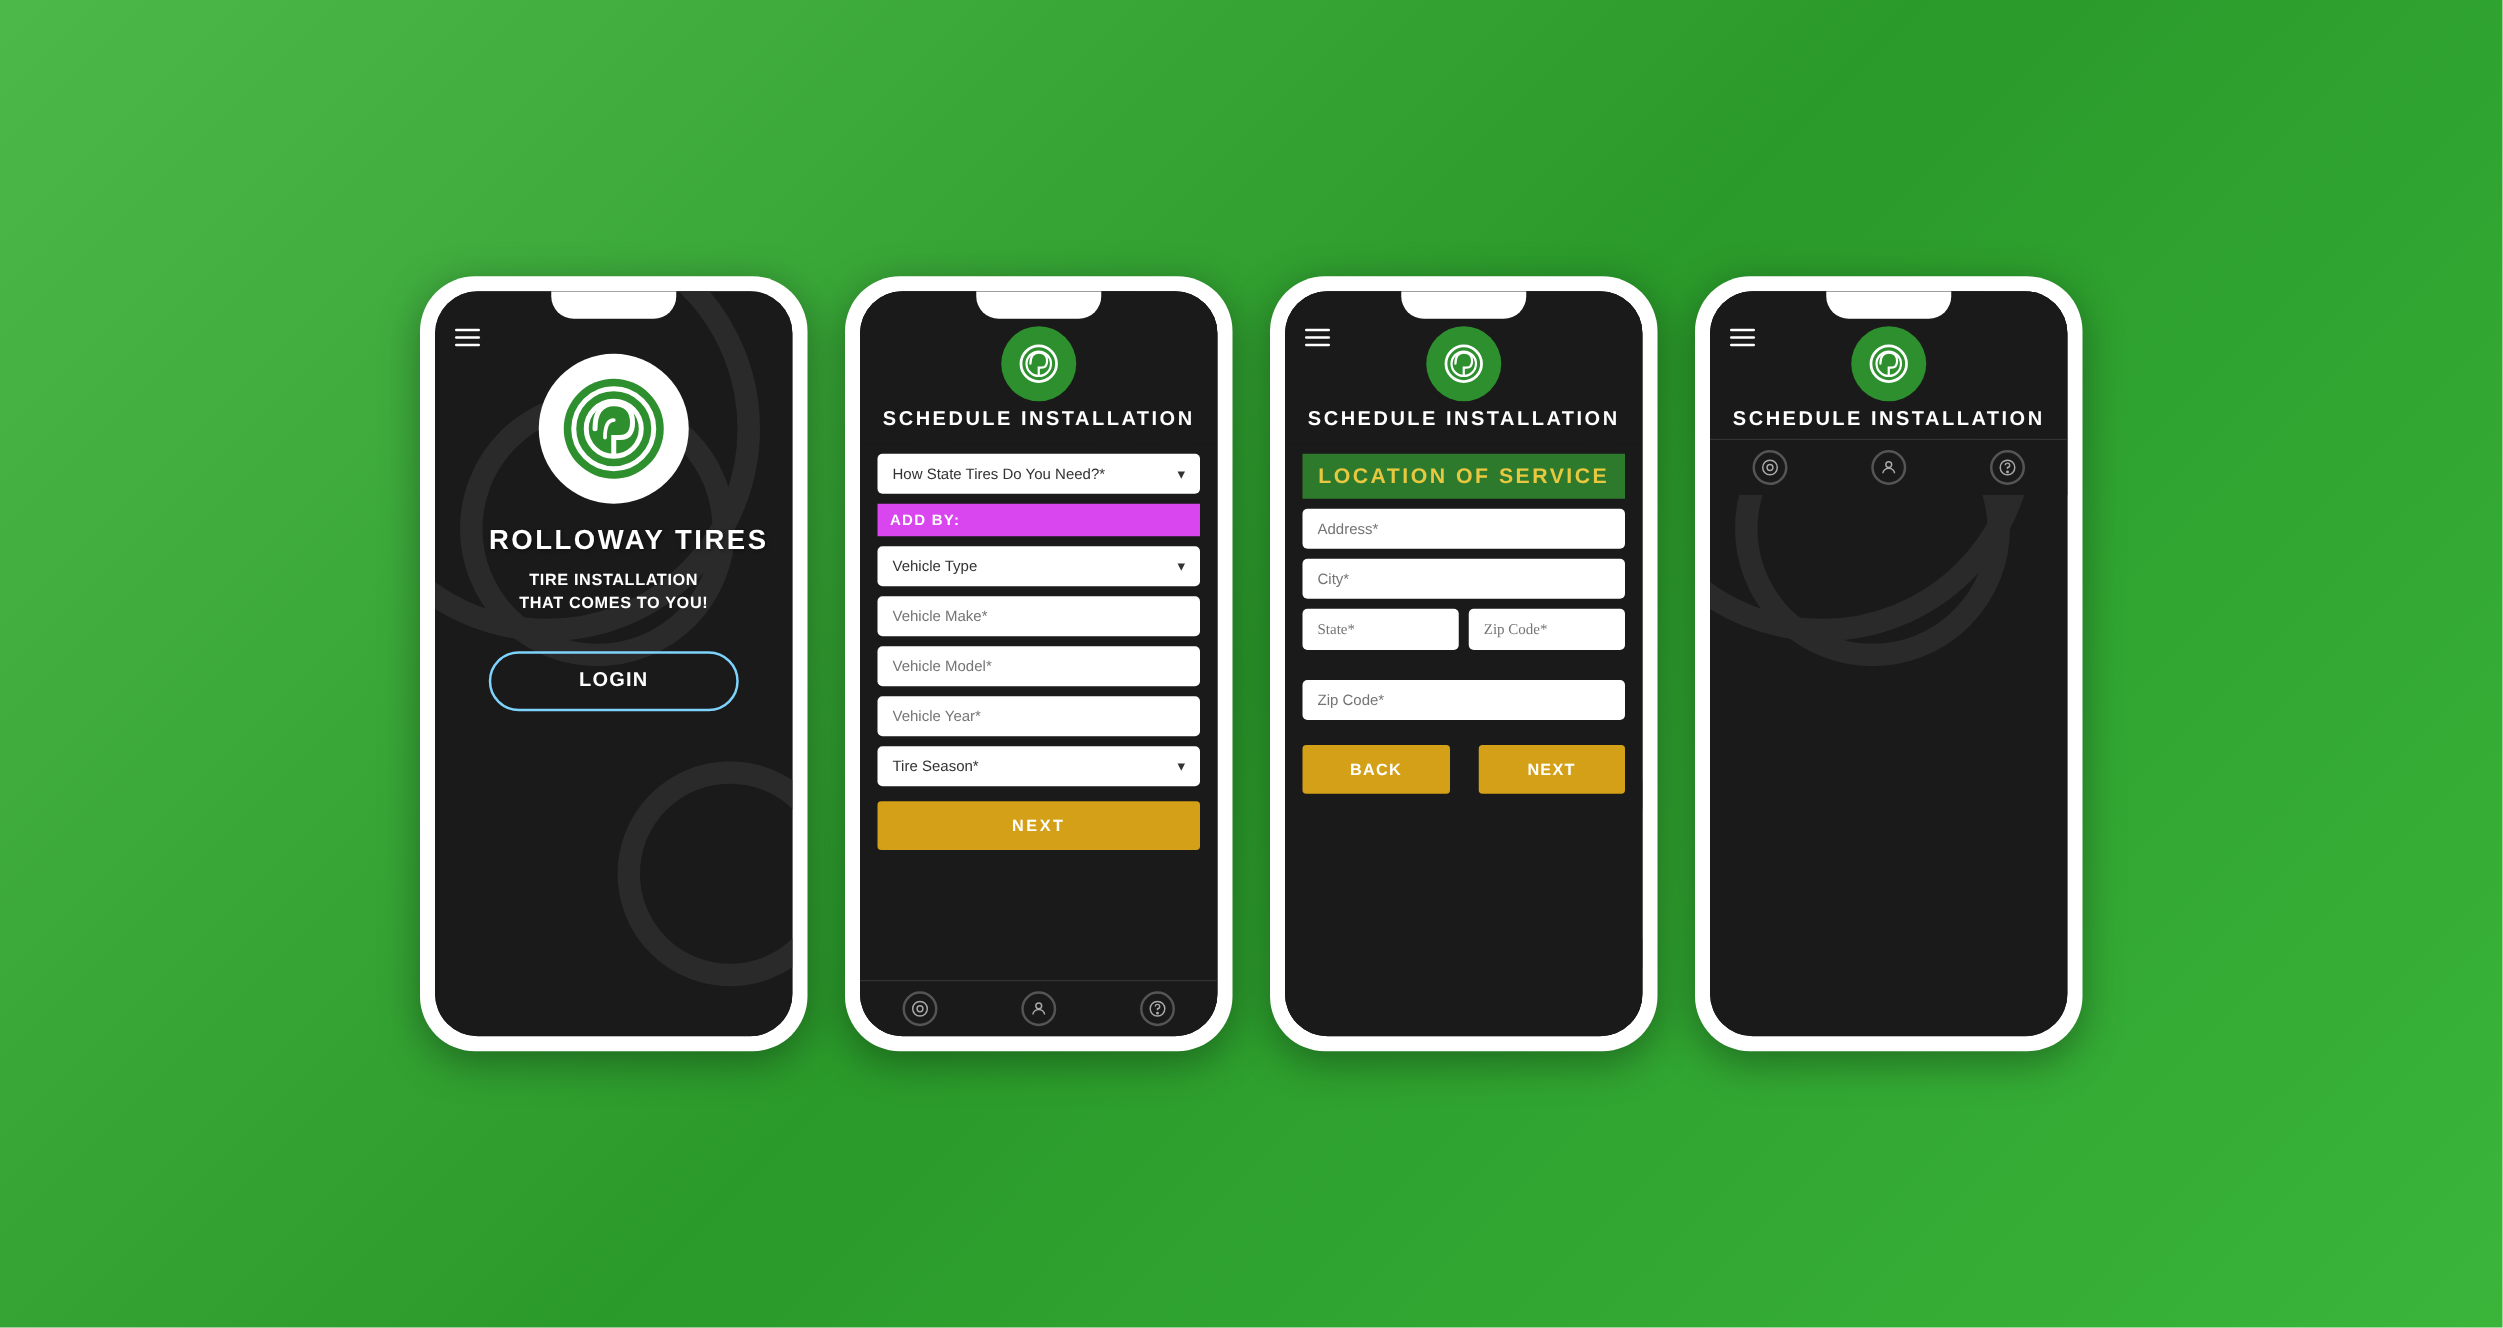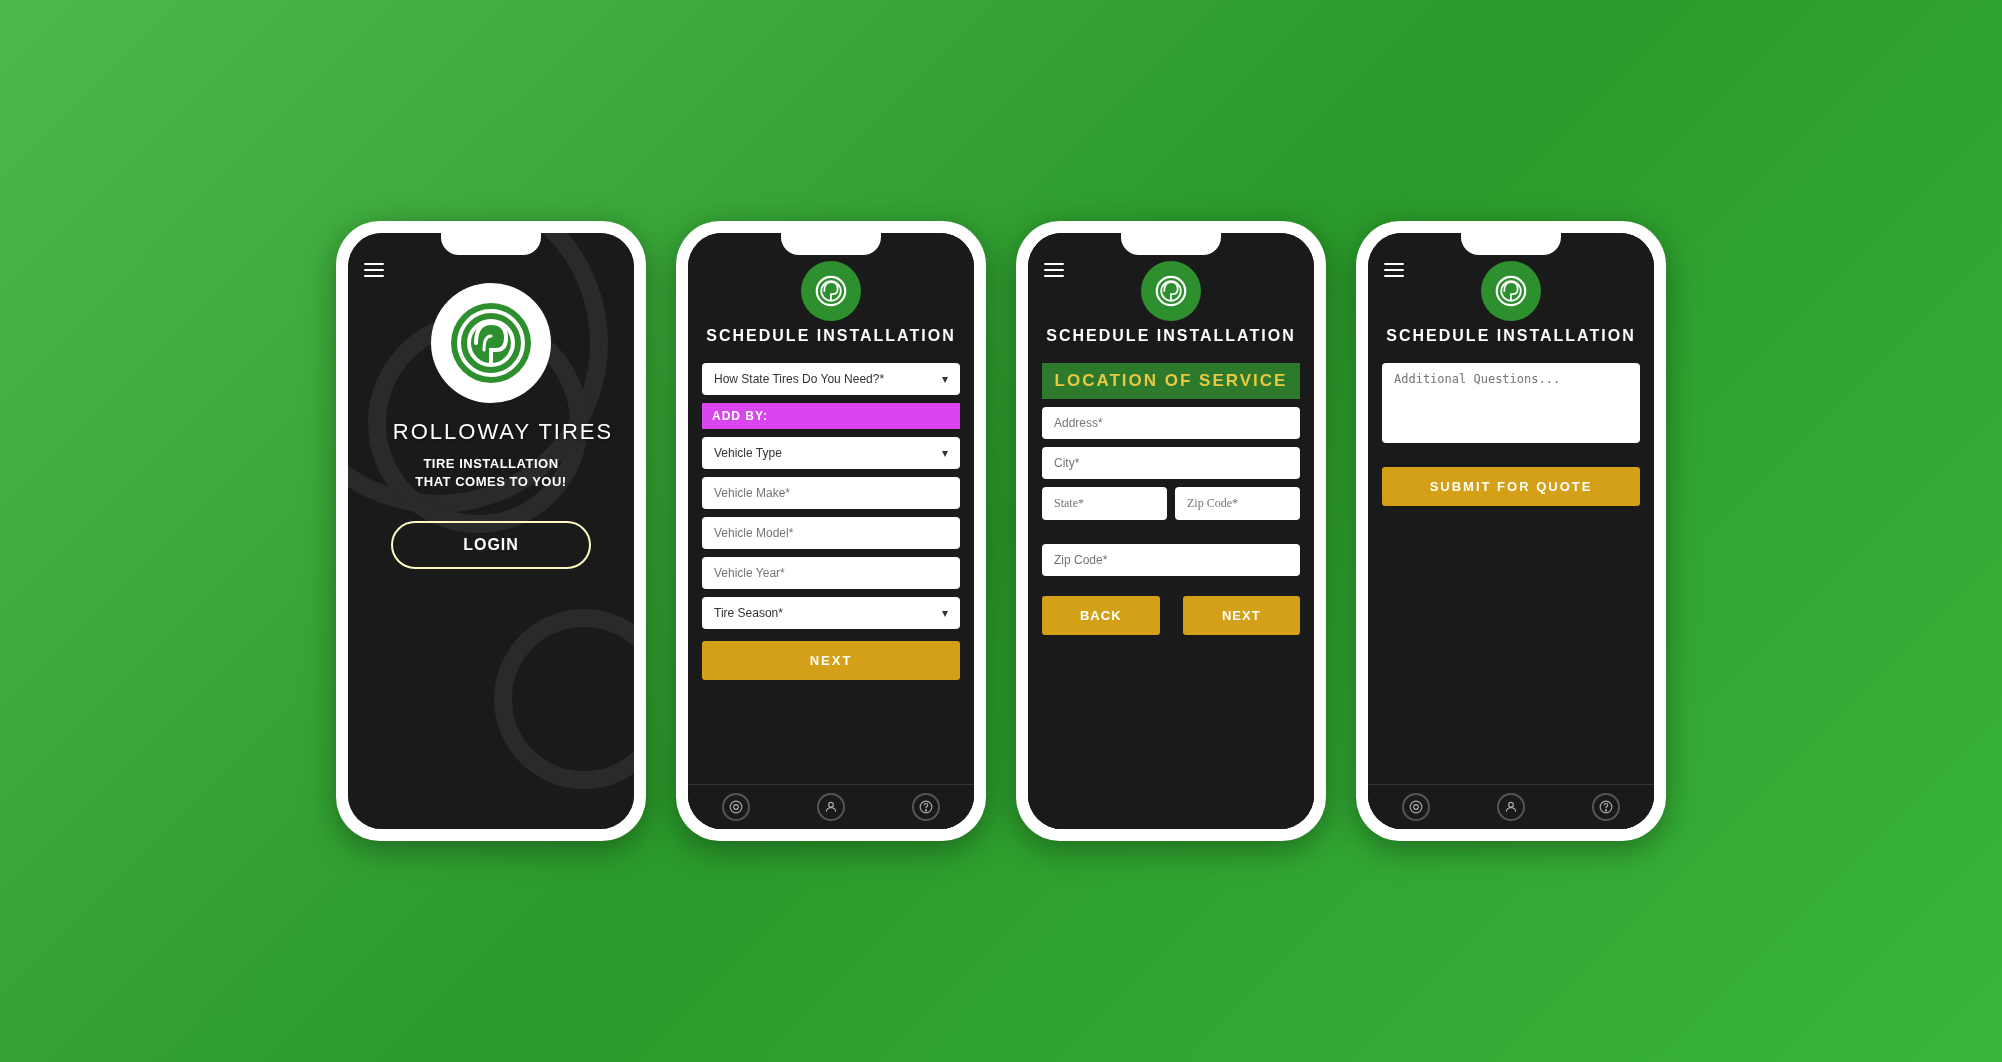--- a/index.html
+++ b/index.html
@@ -124,21 +124,21 @@
     }
 
     .logo-svg {
       width: 90px;
       height: 90px;
     }
 
     .brand-name {
       color: #fff;
       font-size: 22px;
-      font-weight: 400;
+      font-weight: 700;
       letter-spacing: 2px;
       font-family: 'Arial Black', Arial, sans-serif;
       text-transform: uppercase;
       margin-bottom: 10px;
       text-shadow: 1px 1px 3px rgba(0,0,0,0.5);
       margin-left: 24px;
     }
 
     .tagline {
       color: #fff;
@@ -147,21 +147,21 @@
       text-align: center;
       line-height: 1.4;
       margin-bottom: 30px;
       letter-spacing: 0.5px;
     }
 
     .btn-outline {
       width: 200px;
       padding: 13px 0;
       border-radius: 30px;
-      border: 2px solid #fef9c3;
+      border: 2px solid #7dd3fc;
       background: transparent;
       color: #fff;
       font-size: 16px;
       font-weight: 700;
       letter-spacing: 1px;
       cursor: pointer;
       margin-bottom: 12px;
       text-align: center;
     }
 
@@ -562,24 +562,20 @@
         <div class="logo-circle-sm">
           <svg width="40" height="40" viewBox="0 0 90 90">
             <circle cx="45" cy="45" r="40" fill="#2d8f2d"></circle>
             <circle cx="45" cy="45" r="32" fill="none" stroke="#fff" stroke-width="5"></circle>
             <circle cx="45" cy="45" r="22" fill="none" stroke="#fff" stroke-width="4"></circle>
             <path d="M30 45 Q30 25 45 25 Q60 25 60 40 Q60 52 50 52 L45 52 L45 65" fill="none" stroke="#fff" stroke-width="4" stroke-linecap="round"></path>
           </svg>
         </div>
         <div class="screen-title">SCHEDULE INSTALLATION</div>
       </div>
-      <div class="screen4-body">
-        <textarea class="textarea-field" placeholder="Additional Questions..." style=""></textarea>
-        <button class="btn-yellow">SUBMIT FOR QUOTE</button>
-      </div>
       <div class="bottom-nav">
         <div class="nav-icon">
           <svg width="14" height="14" viewBox="0 0 24 24" fill="none" stroke="#aaa" stroke-width="2">
             <circle cx="12" cy="12" r="10"></circle>
               <circle cx="12" cy="12" r="4"></circle>
           </svg>
         </div>
         <div class="nav-icon">
           <svg width="14" height="14" viewBox="0 0 24 24" fill="none" stroke="#aaa" stroke-width="2">
             <circle cx="12" cy="8" r="4"></circle>

